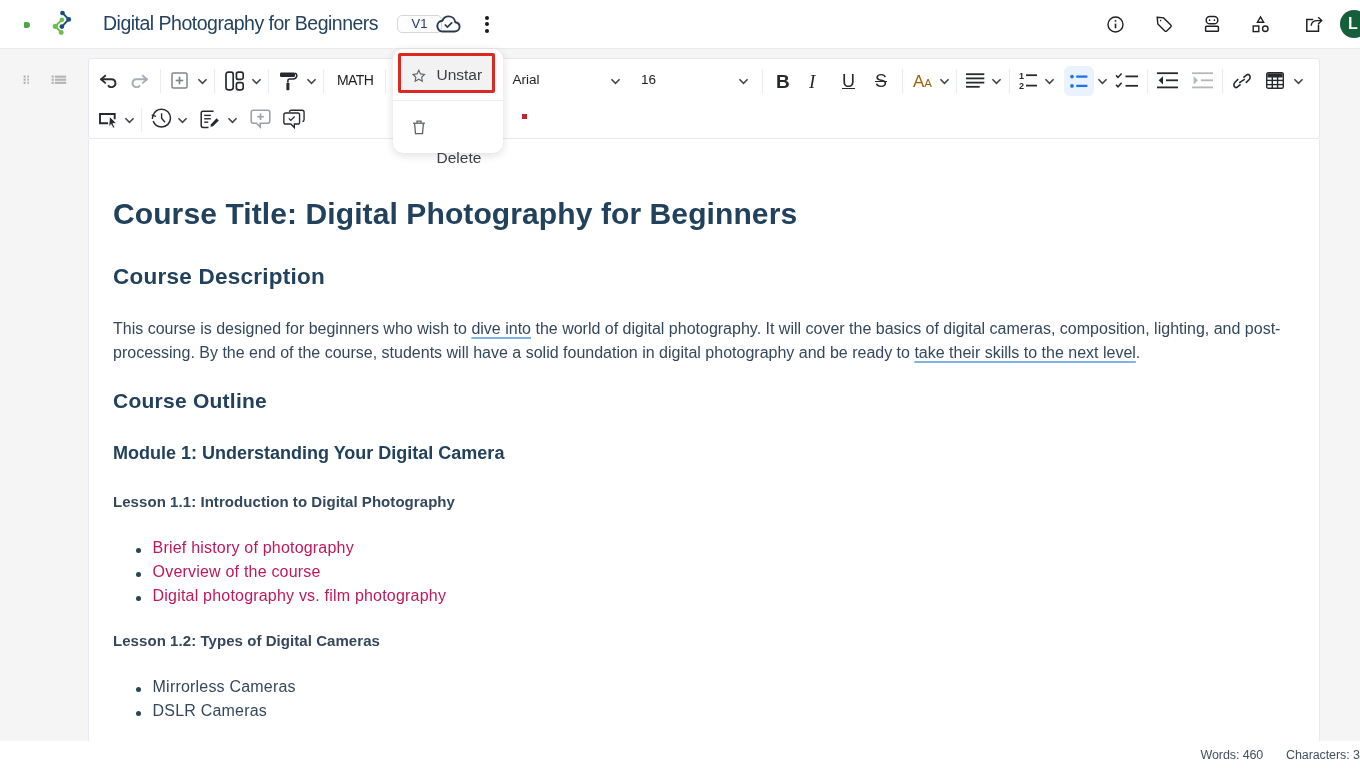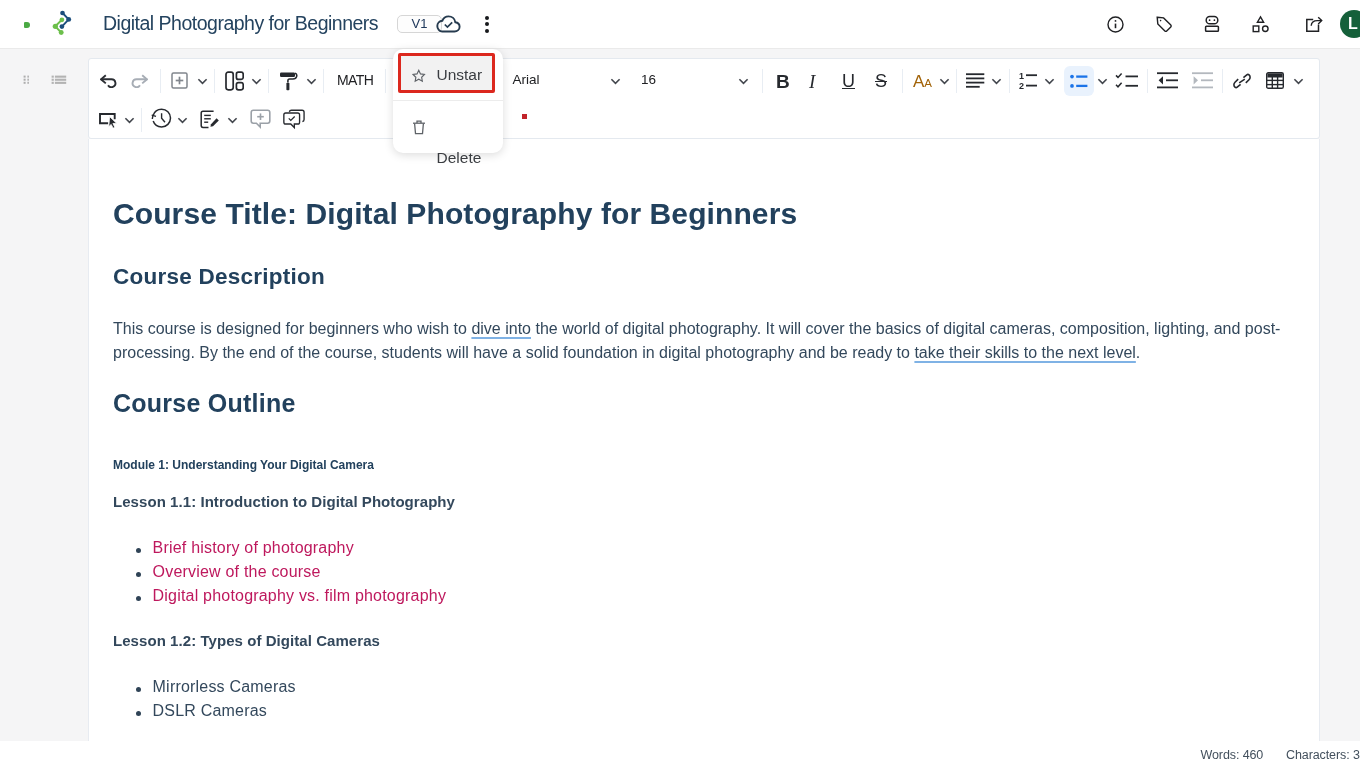--- a/index.html
+++ b/index.html
@@ -268,22 +268,22 @@
   </svg>
 
   <div class="abs" style="left:89px;top:139px;width:1230px;height:602px;background:#fff;"></div>
   <div class="abs" style="left:1319px;top:139px;width:1px;height:602px;background:#e7ebf1;"></div>
   <div class="abs" style="left:88px;top:139px;width:1px;height:602px;background:#e7ebf1;"></div>
 
   <div id="doc" class="abs" style="left:113px;top:139px;width:1180px;color:#34495c;">
     <div class="abs" style="left:0;top:58px;font-size:30px;font-weight:bold;letter-spacing:0.1px;color:#22415d;white-space:nowrap;">Course Title: Digital Photography for Beginners</div>
     <div class="abs" style="left:0;top:125px;font-size:22.5px;font-weight:bold;letter-spacing:0.25px;color:#22415d;white-space:nowrap;">Course Description</div>
     <div class="abs" style="left:0;top:178px;width:1168px;font-size:16px;line-height:24px;color:#33485c;">This course is designed for beginners who wish to <span style="text-decoration:underline;text-decoration-color:#7fb2e5;text-decoration-thickness:2px;text-underline-offset:2.5px;">dive into</span> the world of digital photography. It will cover the basics of digital cameras, composition, lighting, and post-processing. By the end of the course, students will have a solid foundation in digital photography and be ready to <span style="text-decoration:underline;text-decoration-color:#7fb2e5;text-decoration-thickness:2px;text-underline-offset:2.5px;">take their skills to the next level</span>.</div>
-    <div class="abs" style="left:0;top:250px;font-size:25px;font-weight:bold;letter-spacing:0.25px;color:#22415d;white-space:nowrap;">Course Outline</div>
-    <div class="abs" style="left:0;top:319px;font-size:12px;font-weight:bold;color:#22415d;white-space:nowrap;">Module 1: Understanding Your Digital Camera</div>
+    <div class="abs" style="left:0;top:250px;font-size:21px;font-weight:bold;letter-spacing:0.25px;color:#22415d;white-space:nowrap;">Course Outline</div>
+    <div class="abs" style="left:0;top:304px;font-size:18px;font-weight:bold;color:#22415d;white-space:nowrap;">Module 1: Understanding Your Digital Camera</div>
     <div class="abs" style="left:0;top:354px;font-size:15px;font-weight:bold;letter-spacing:0.06px;color:#33485c;white-space:nowrap;">Lesson 1.1: Introduction to Digital Photography</div>
     <ul class="abs" style="left:0;top:397px;font-size:16px;line-height:24px;letter-spacing:0.2px;color:#be185d;list-style:none;">
       <li><span class="bdot"></span>Brief history of photography</li>
       <li><span class="bdot"></span>Overview of the course</li>
       <li><span class="bdot"></span>Digital photography vs. film photography</li>
     </ul>
     <div class="abs" style="left:0;top:493px;font-size:15px;font-weight:bold;letter-spacing:0.06px;color:#33485c;white-space:nowrap;">Lesson 1.2: Types of Digital Cameras</div>
     <ul class="abs" style="left:0;top:536px;font-size:16px;line-height:24px;letter-spacing:0.2px;color:#33485c;list-style:none;">
       <li><span class="bdot"></span>Mirrorless Cameras</li>
       <li><span class="bdot"></span>DSLR Cameras</li>

